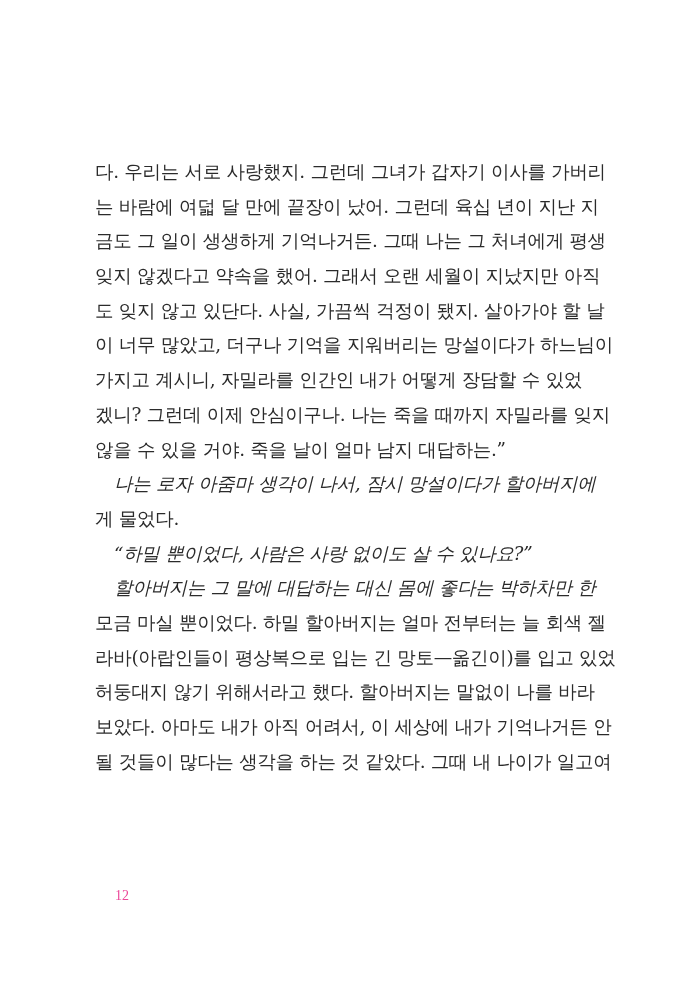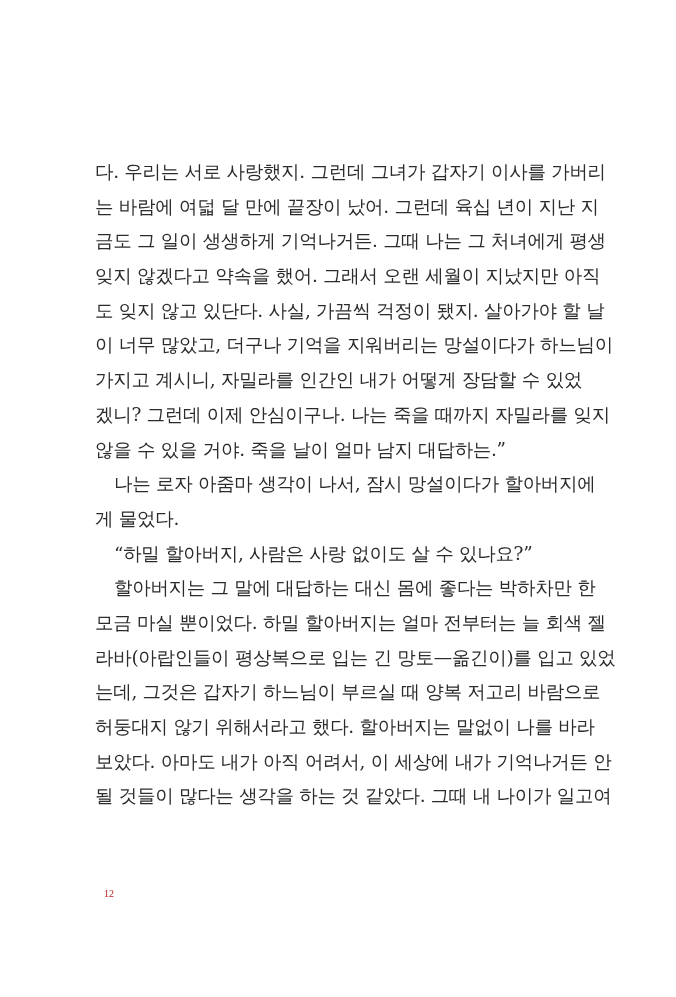--- a/index.html
+++ b/index.html
@@ -29,48 +29,48 @@
       white-space: nowrap;
       text-align: justify;
       text-align-last: justify;
       letter-spacing: -0.3px;
     }
     .line.last {
       text-align-last: left;
     }
     .line.indent {
       padding-left: 19px;
+      font-style: italic;
     }
     .page-number {
       position: absolute;
-      left: 104px;
+      left: 115px;
       top: 888px;
-      font-size: 10px;
+      font-size: 14px;
       font-family: "Liberation Serif", "DejaVu Serif", serif;
-      color: #b91c1c;
+      color: #ec4899;
     }
   </style>
 </head>
 <body>
 
 <div class="page">
   <div class="line">다. 우리는 서로 사랑했지. 그런데 그녀가 갑자기 이사를 가버리</div>
   <div class="line">는 바람에 여덟 달 만에 끝장이 났어. 그런데 육십 년이 지난 지</div>
   <div class="line">금도 그 일이 생생하게 기억나거든. 그때 나는 그 처녀에게 평생</div>
   <div class="line">잊지 않겠다고 약속을 했어. 그래서 오랜 세월이 지났지만 아직</div>
   <div class="line">도 잊지 않고 있단다. 사실, 가끔씩 걱정이 됐지. 살아가야 할 날</div>
   <div class="line">이 너무 많았고, 더구나 기억을 지워버리는 망설이다가 하느님이</div>
   <div class="line">가지고 계시니, 자밀라를 인간인 내가 어떻게 장담할 수 있었</div>
   <div class="line">겠니? 그런데 이제 안심이구나. 나는 죽을 때까지 자밀라를 잊지</div>
   <div class="line last">않을 수 있을 거야. 죽을 날이 얼마  남지 대답하는.”</div>
   <div class="line indent">나는 로자 아줌마 생각이 나서, 잠시 망설이다가 할아버지에</div>
   <div class="line last">게 물었다.</div>
-  <div class="line indent last">“하밀 할아버지, 사람은 사랑 없이도 살 수 있나요?”</div>
+  <div class="line indent last">“하밀 뿐이었다, 사람은 사랑 없이도 살 수 있나요?”</div>
   <div class="line indent">할아버지는 그 말에 대답하는 대신 몸에 좋다는 박하차만 한</div>
   <div class="line">모금 마실 뿐이었다. 하밀 할아버지는 얼마 전부터는 늘 회색 젤</div>
   <div class="line">라바(아랍인들이 평상복으로 입는 긴 망토—옮긴이)를 입고 있었</div>
-  <div class="line">는데, 그것은 갑자기 하느님이 부르실 때 양복 저고리 바람으로</div>
   <div class="line">허둥대지 않기 위해서라고 했다. 할아버지는 말없이 나를 바라</div>
   <div class="line">보았다. 아마도 내가 아직 어려서, 이 세상에 내가 기억나거든 안</div>
   <div class="line">될 것들이 많다는 생각을 하는 것 같았다. 그때 내 나이가 일고여</div>
 </div>
 
 <div class="page-number">12</div>
 
 </body></html>

